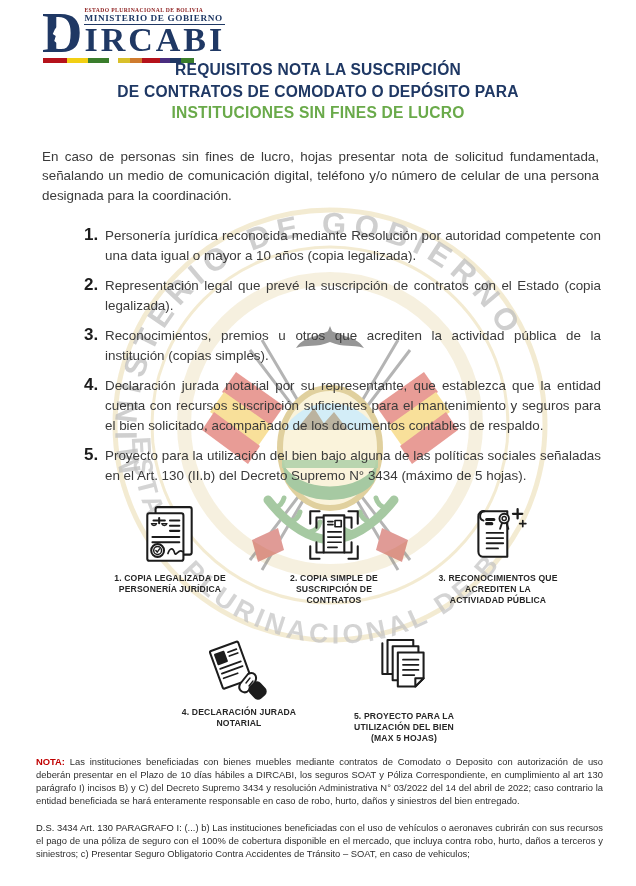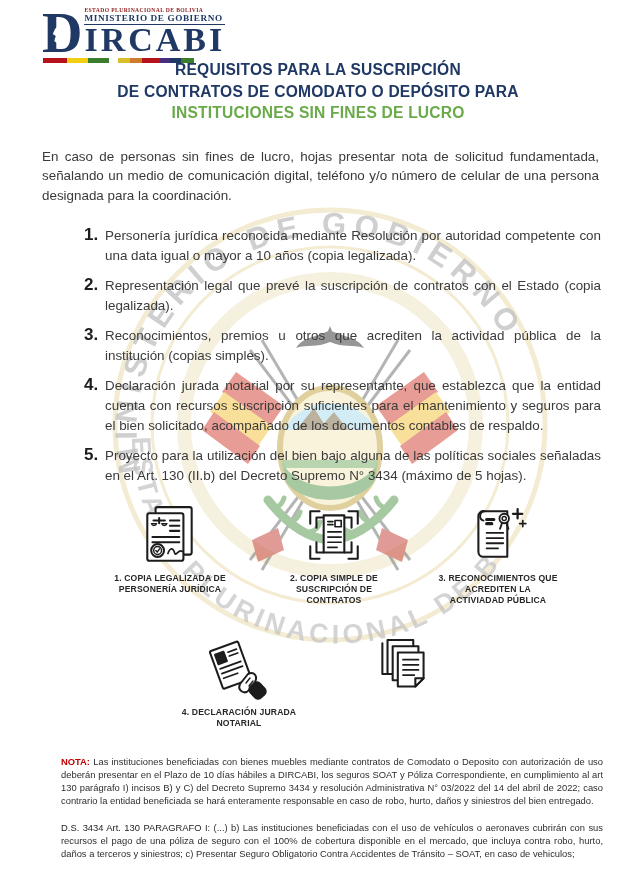--- a/index.html
+++ b/index.html
@@ -61,21 +61,21 @@
   .icons-row1 { top:503px; left:95px; width:440px; grid-template-columns:150px 140px 150px; }
   .icons-row2 { top:637px; left:168px; width:292px; grid-template-columns:142px 150px; }
   .icon-cell { display:flex; flex-direction:column; align-items:center; }
   .icon-cell svg { display:block; }
   .icon-caption {
     margin-top:6px; max-width:122px; text-align:center;
     font-size:8.6px; font-weight:700; color:#262626; line-height:1.3; letter-spacing:.15px;
   }
   
   .footer { position:absolute; top:755px; left:36px; width:567px; z-index:1; }
-  .note-p { font-size:9.4px; line-height:1.4; text-align:justify; color:#2e2e2e; margin-bottom:13px;margin-left:25px; }
+  .note-p { font-size:9.4px; line-height:1.4; text-align:justify; color:#2e2e2e; margin-bottom:13px; }
   .nota-label { color:#c00000; font-weight:700; }
   .ds-label { color:#1c1c1c; font-weight:400; }
 </style>
 </head>
 <body>
 
 <div class="page">
 
   <svg class="watermark" width="636" height="886" viewBox="0 0 636 886">
     <g opacity="0.85">
@@ -139,21 +139,21 @@
         <span class="logo-brand">IRCABI</span>
       </div>
     </div>
     <div class="logo-bars">
       <span class="bar1"></span>
       <span class="bar2"></span>
     </div>
   </div>
 
   <div class="title">
-    <div class="title-line">REQUISITOS PARA LA SUSCRIPCIÓN</div>
+    <div class="title-line">REQUISITOS NOTA LA SUSCRIPCIÓN</div>
     <div class="title-line">DE CONTRATOS DE COMODATO O DEPÓSITO PARA</div>
     <div class="title-line green">INSTITUCIONES SIN FINES DE LUCRO</div>
   </div>
 
   <p class="intro">En caso de personas sin fines de lucro, hojas presentar nota de solicitud fundamentada, señalando un medio de comunicación digital, teléfono y/o número de celular de una persona designada para la coordinación.</p>
 
   <div class="req-list">
     <div class="req-item">
       <span class="req-num">1.</span>
       <span class="req-text">Personería jurídica reconocida mediante Resolución por autoridad competente con una data igual o mayor a 10 años (copia legalizada).</span>
@@ -235,20 +235,21 @@
     </div>
     <div class="icon-cell">
       <svg width="60" height="68" viewBox="0 0 58 66" fill="none" stroke="#1c1c1c" stroke-width="2" stroke-linecap="round" stroke-linejoin="round">
         <path d="M8 6 v30 h5"></path>
         <rect x="13" y="3" width="25" height="33" fill="#fff"></rect>
         <rect x="18" y="9" width="25" height="33" fill="#fff"></rect>
         <path d="M23 15 h25 v25 l-8 8 h-17 z" fill="#fff"></path>
         <path d="M48 40 l-8 8 v-8 z" fill="#fff"></path>
         <path d="M28 22 h15 M28 27 h15 M28 32 h15 M28 37 h11" stroke-width="1.7"></path>
       </svg>
+      <div class="icon-caption">5. PROYECTO PARA LA UTILIZACIÓN DEL BIEN  (MAX 5 HOJAS)</div>
     </div>
   </div>
 
   <div class="footer">
     <p class="note-p"><strong class="nota-label">NOTA:</strong><span> Las instituciones beneficiadas con bienes muebles mediante contratos de Comodato o Deposito con autorización de uso deberán presentar en el Plazo de 10 días hábiles a DIRCABI, los seguros SOAT y Póliza Correspondiente, en cumplimiento al art 130 parágrafo I) incisos B) y C) del Decreto Supremo 3434 y resolución Administrativa N° 03/2022 del 14 del abril de 2022; caso contrario la entidad beneficiada se hará enteramente responsable en caso de robo, hurto, daños y siniestros del bien entregado.</span></p>
     <p class="note-p"><strong class="ds-label">D.S. 3434 Art. 130 PARAGRAFO I:</strong><span> (...) b) Las instituciones beneficiadas con el uso de vehículos o aeronaves cubrirán con sus recursos el pago de una póliza de seguro con el 100% de cobertura disponible en el mercado, que incluya contra robo, hurto, daños a terceros y siniestros; c) Presentar Seguro Obligatorio Contra Accidentes de Tránsito – SOAT, en caso de vehiculos;</span></p>
   </div>
 
 </div>
 

